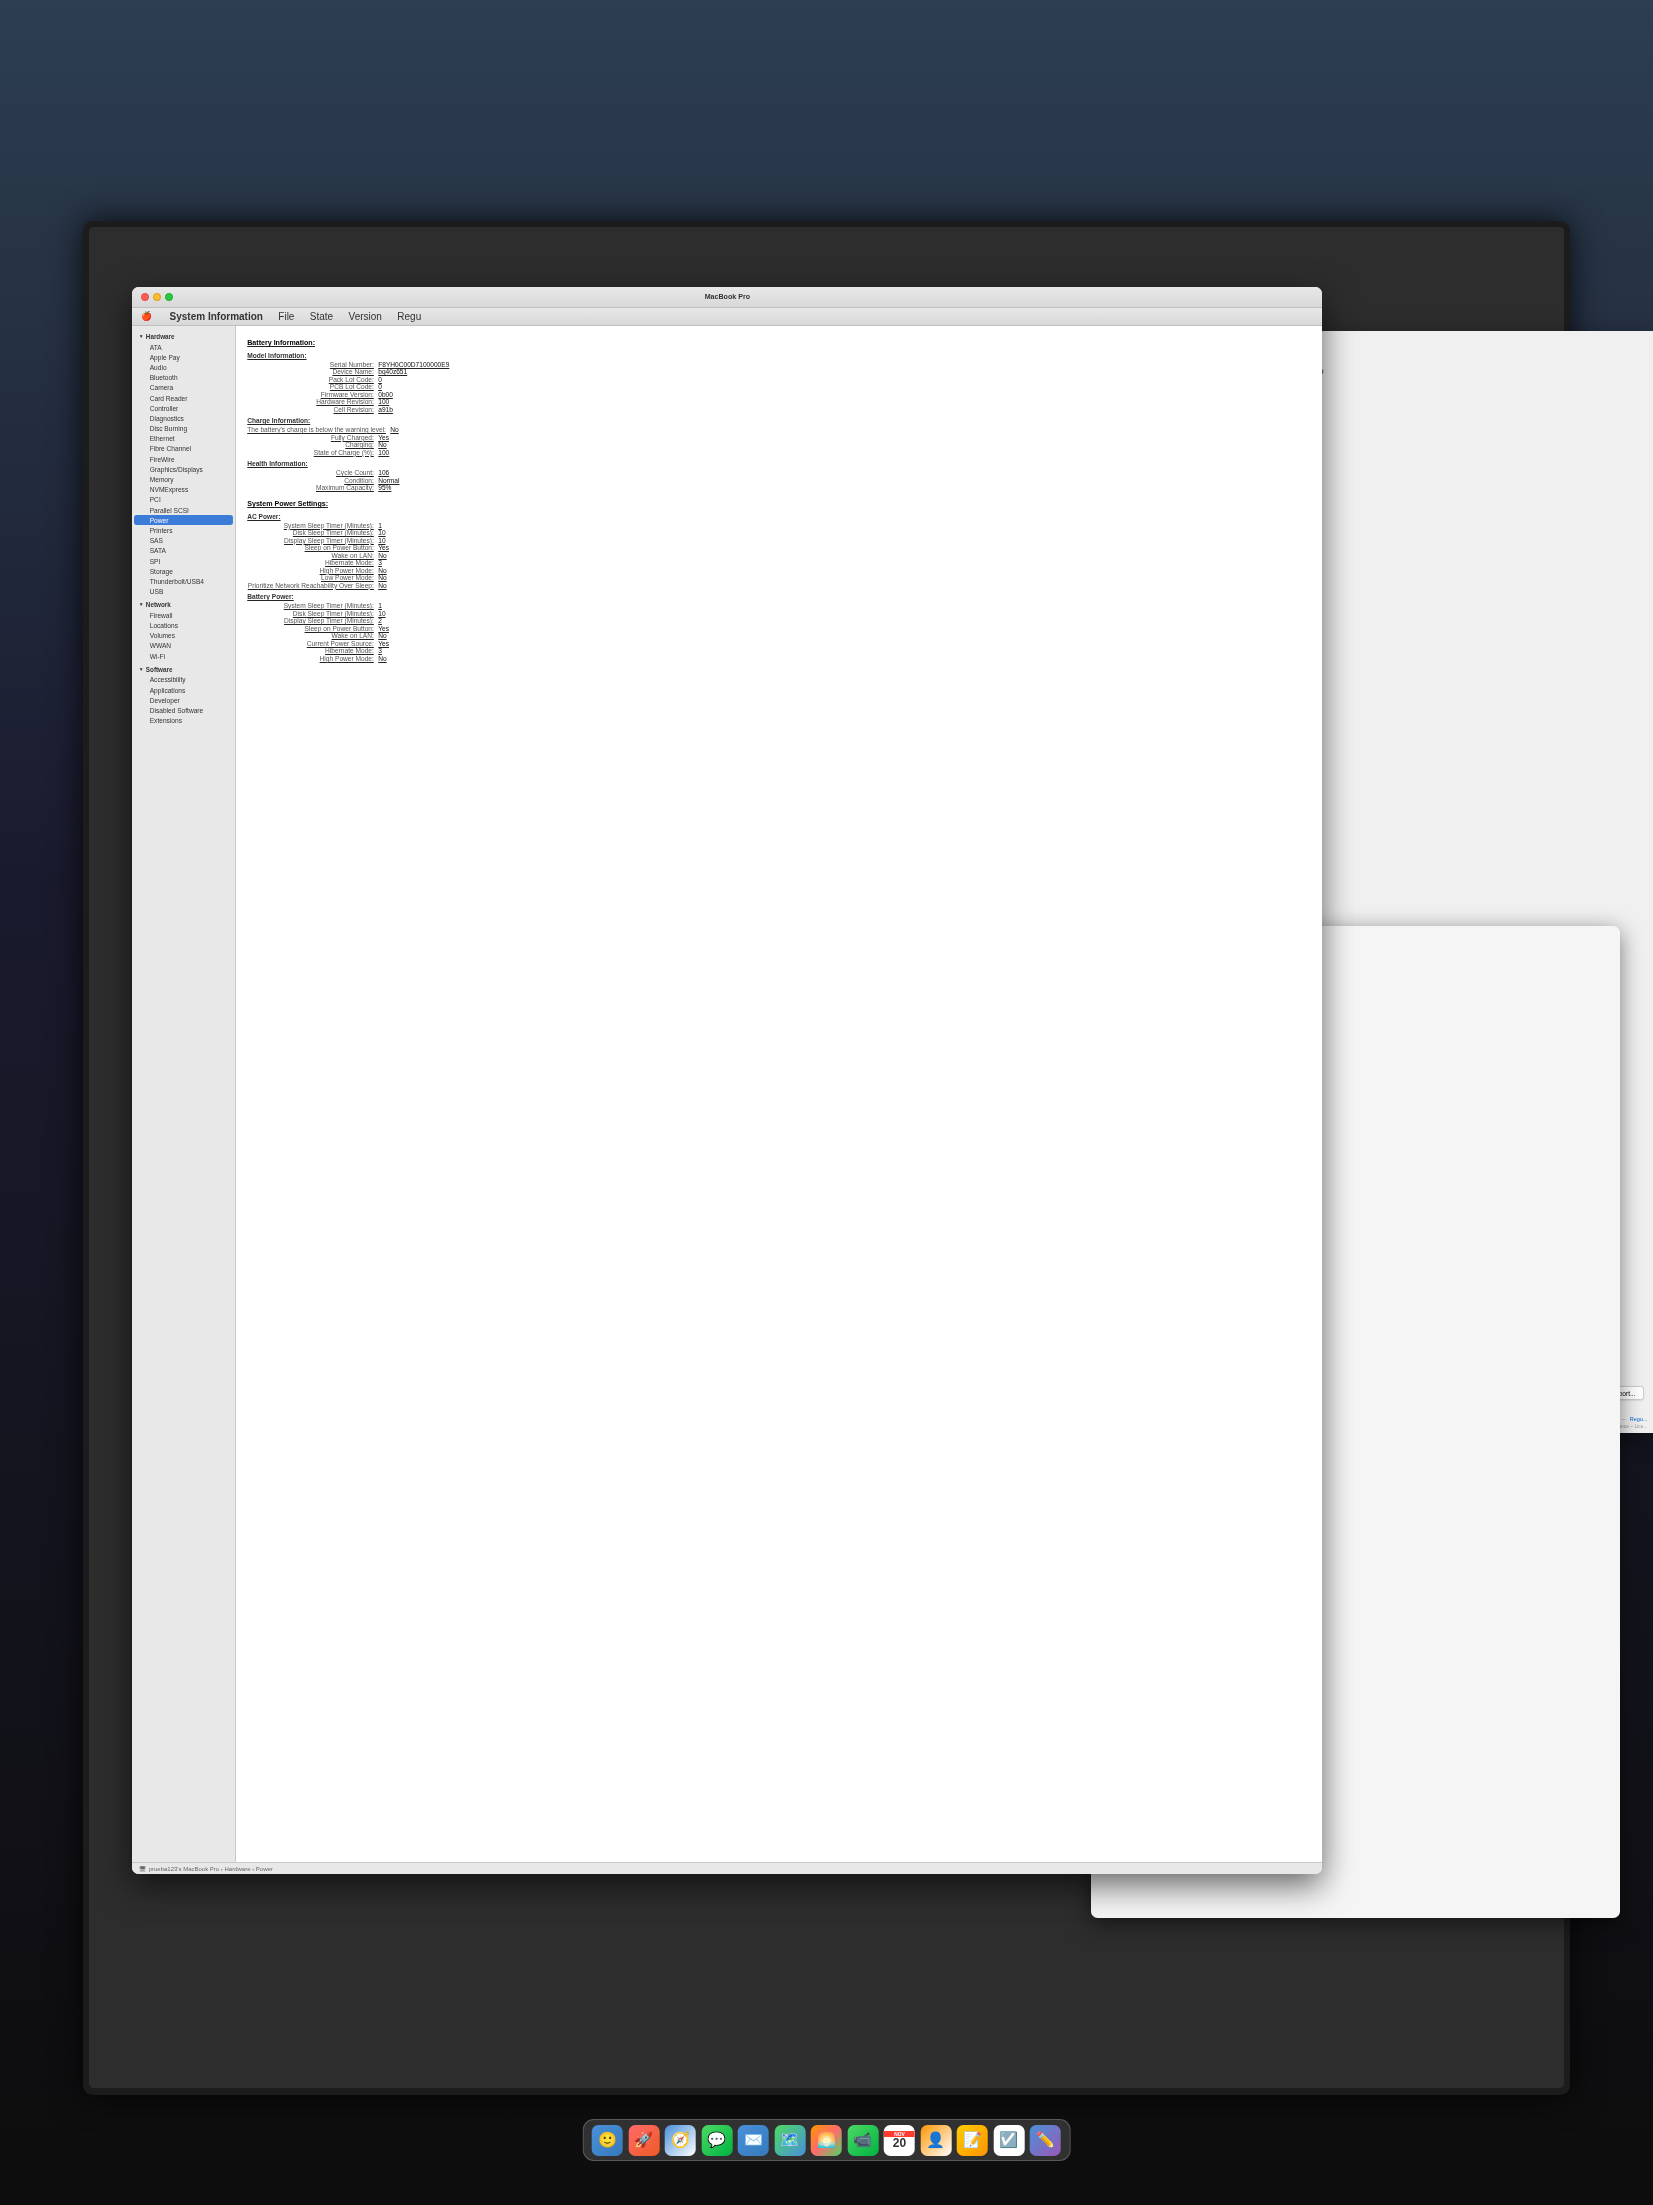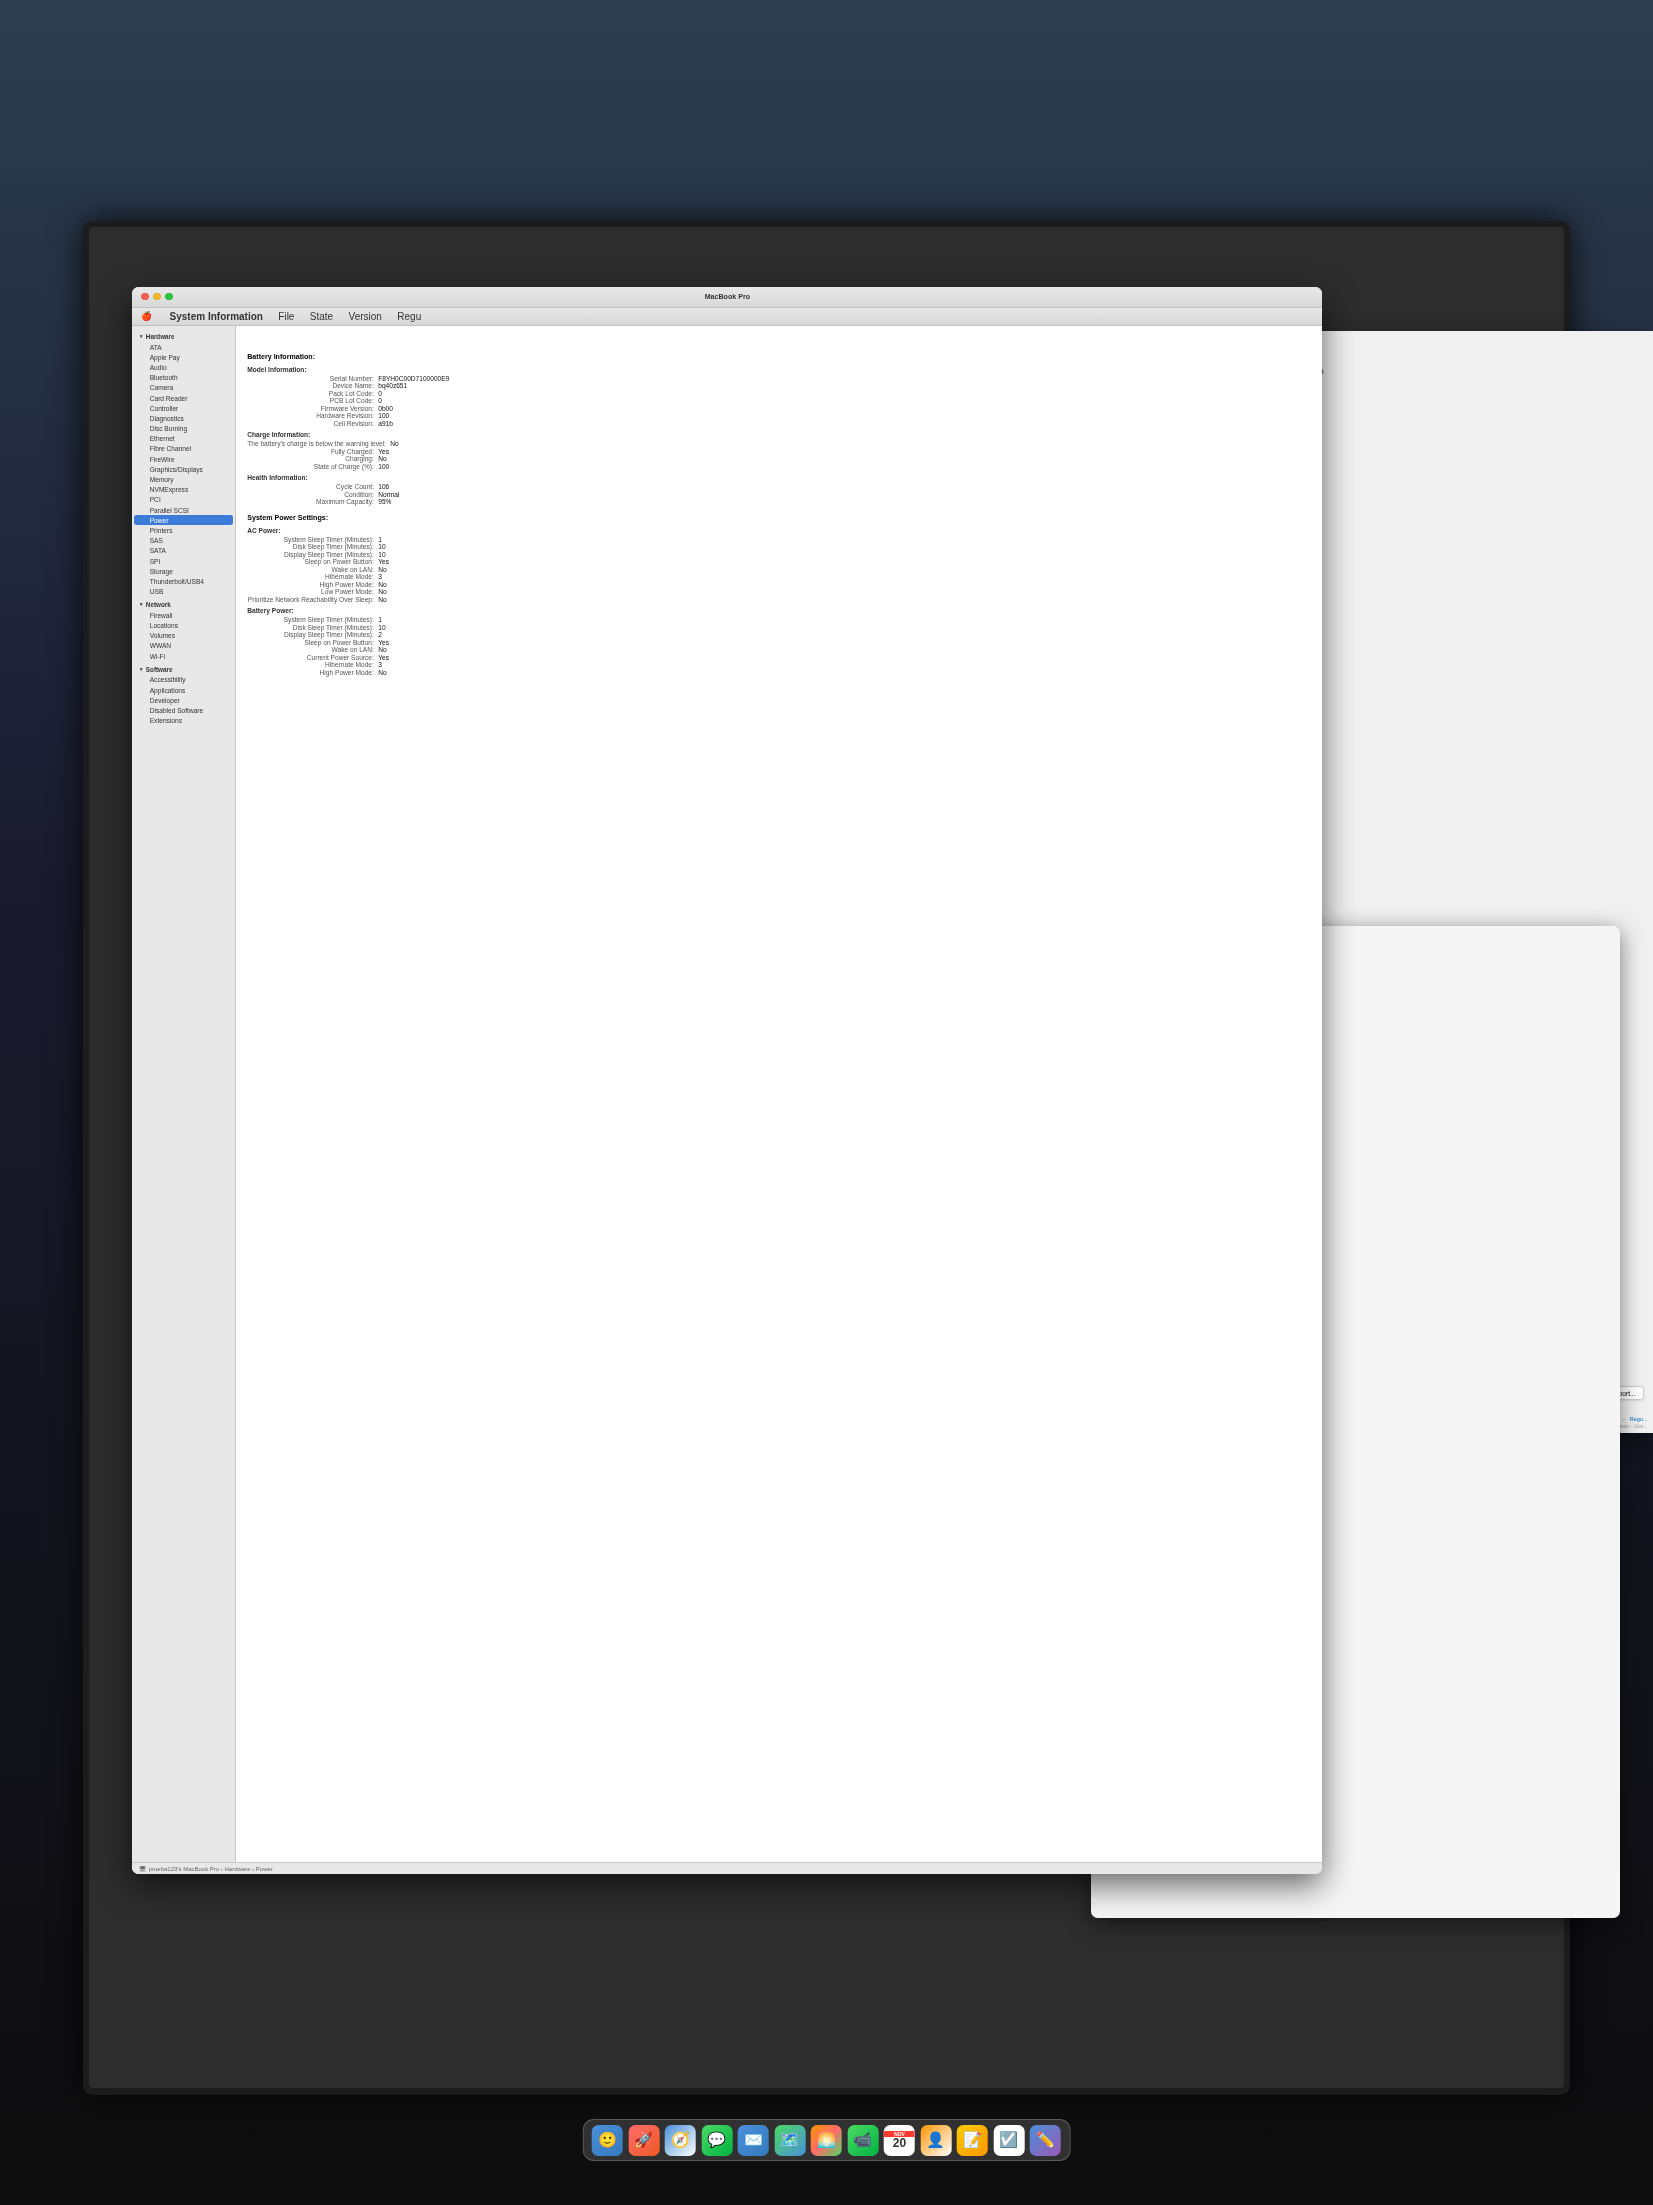--- a/index.html
+++ b/index.html
@@ -88,21 +88,21 @@
       overflow: hidden;
       display: flex;
       flex-direction: column;
     }
 
     
     .window-titlebar {
       background: linear-gradient(180deg, #e8e8e8 0%, #d8d8d8 100%);
       padding: 5.5px 8.8px;
       display: flex;
-      align-items: center;
+      align-items: flex-end;
       border-bottom: 0.5px solid #c0c0c0;
       min-height: 21px;
       position: relative;
     }
 
     .traffic-lights {
       display: flex;
       gap: 4.4px;
       align-items: center;
     }
@@ -199,24 +199,25 @@
 
     .sidebar-item.selected {
       background: #3d7bd8;
       color: white;
     }
 
     
     .main-content {
       flex: 1;
       overflow-y: auto;
-      padding: 27px 11px;
+      padding: 13px 11px;
       background: white;
       font-size: 6.6px;
       color: #222;
+      text-decoration: underline;
     }
 
     .section-title {
       font-weight: 700;
       font-size: 7.1px;
       margin-bottom: 4.4px;
       color: #000;
     }
 
     .info-section {

